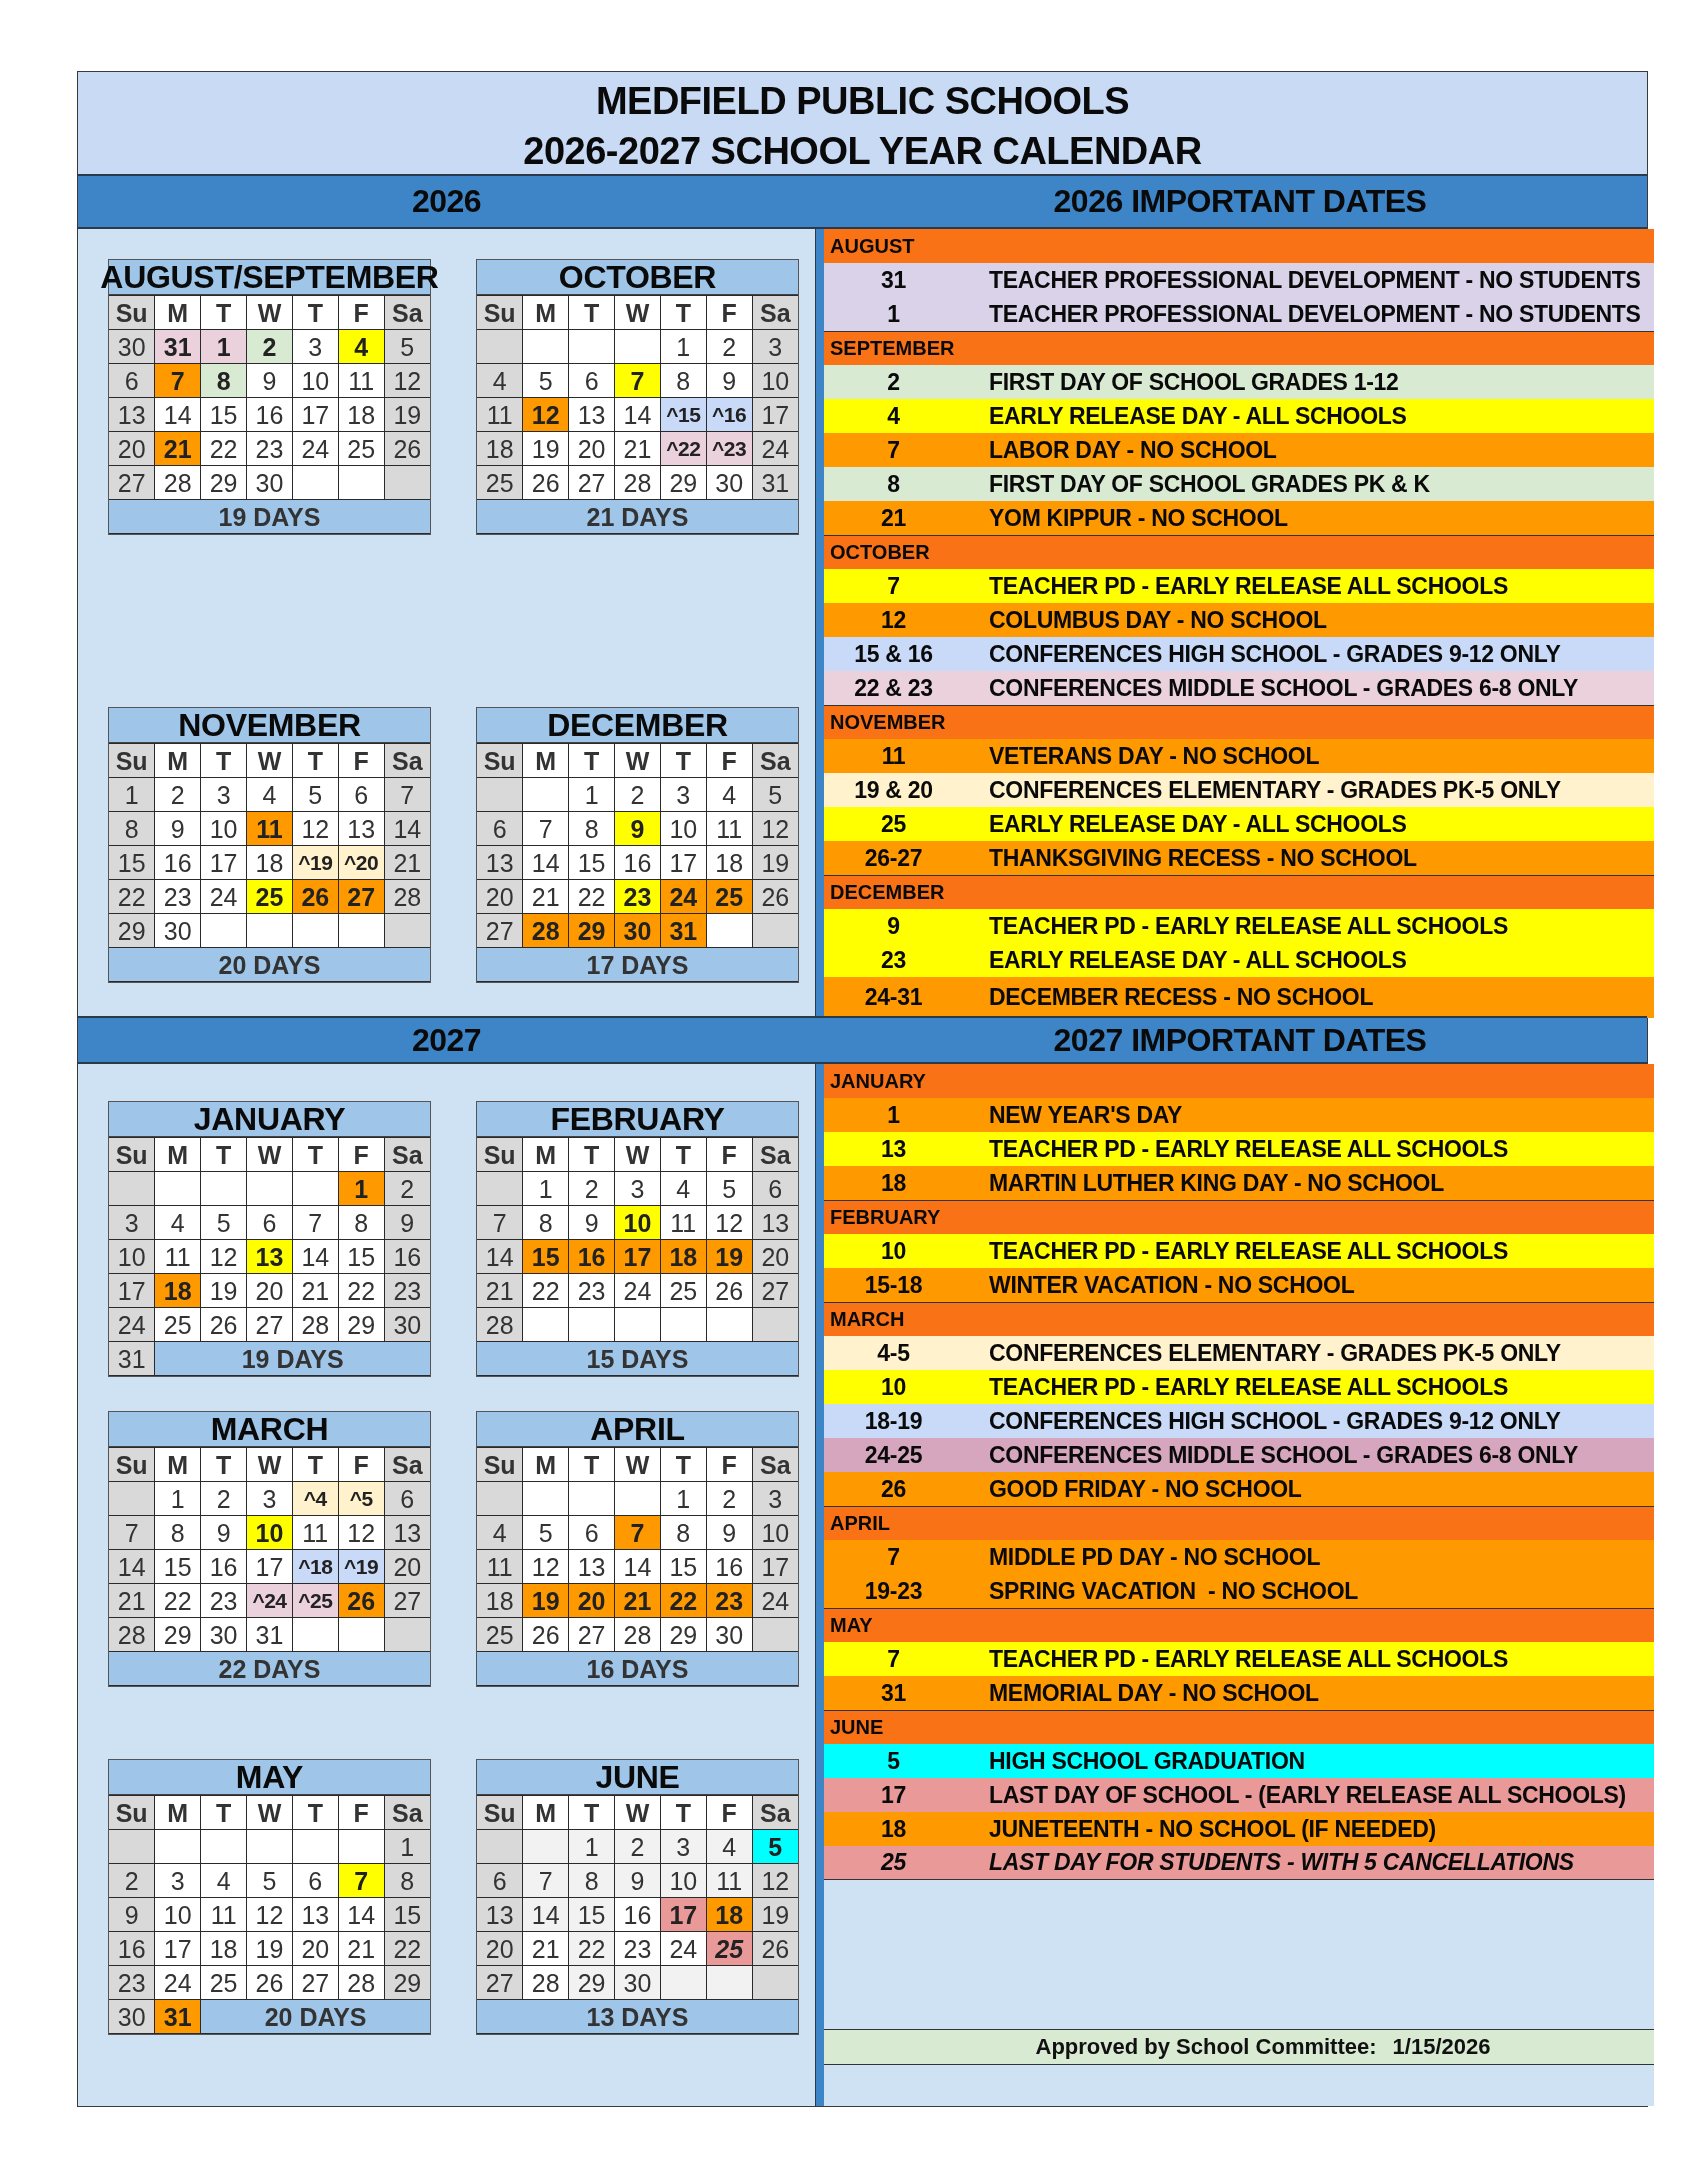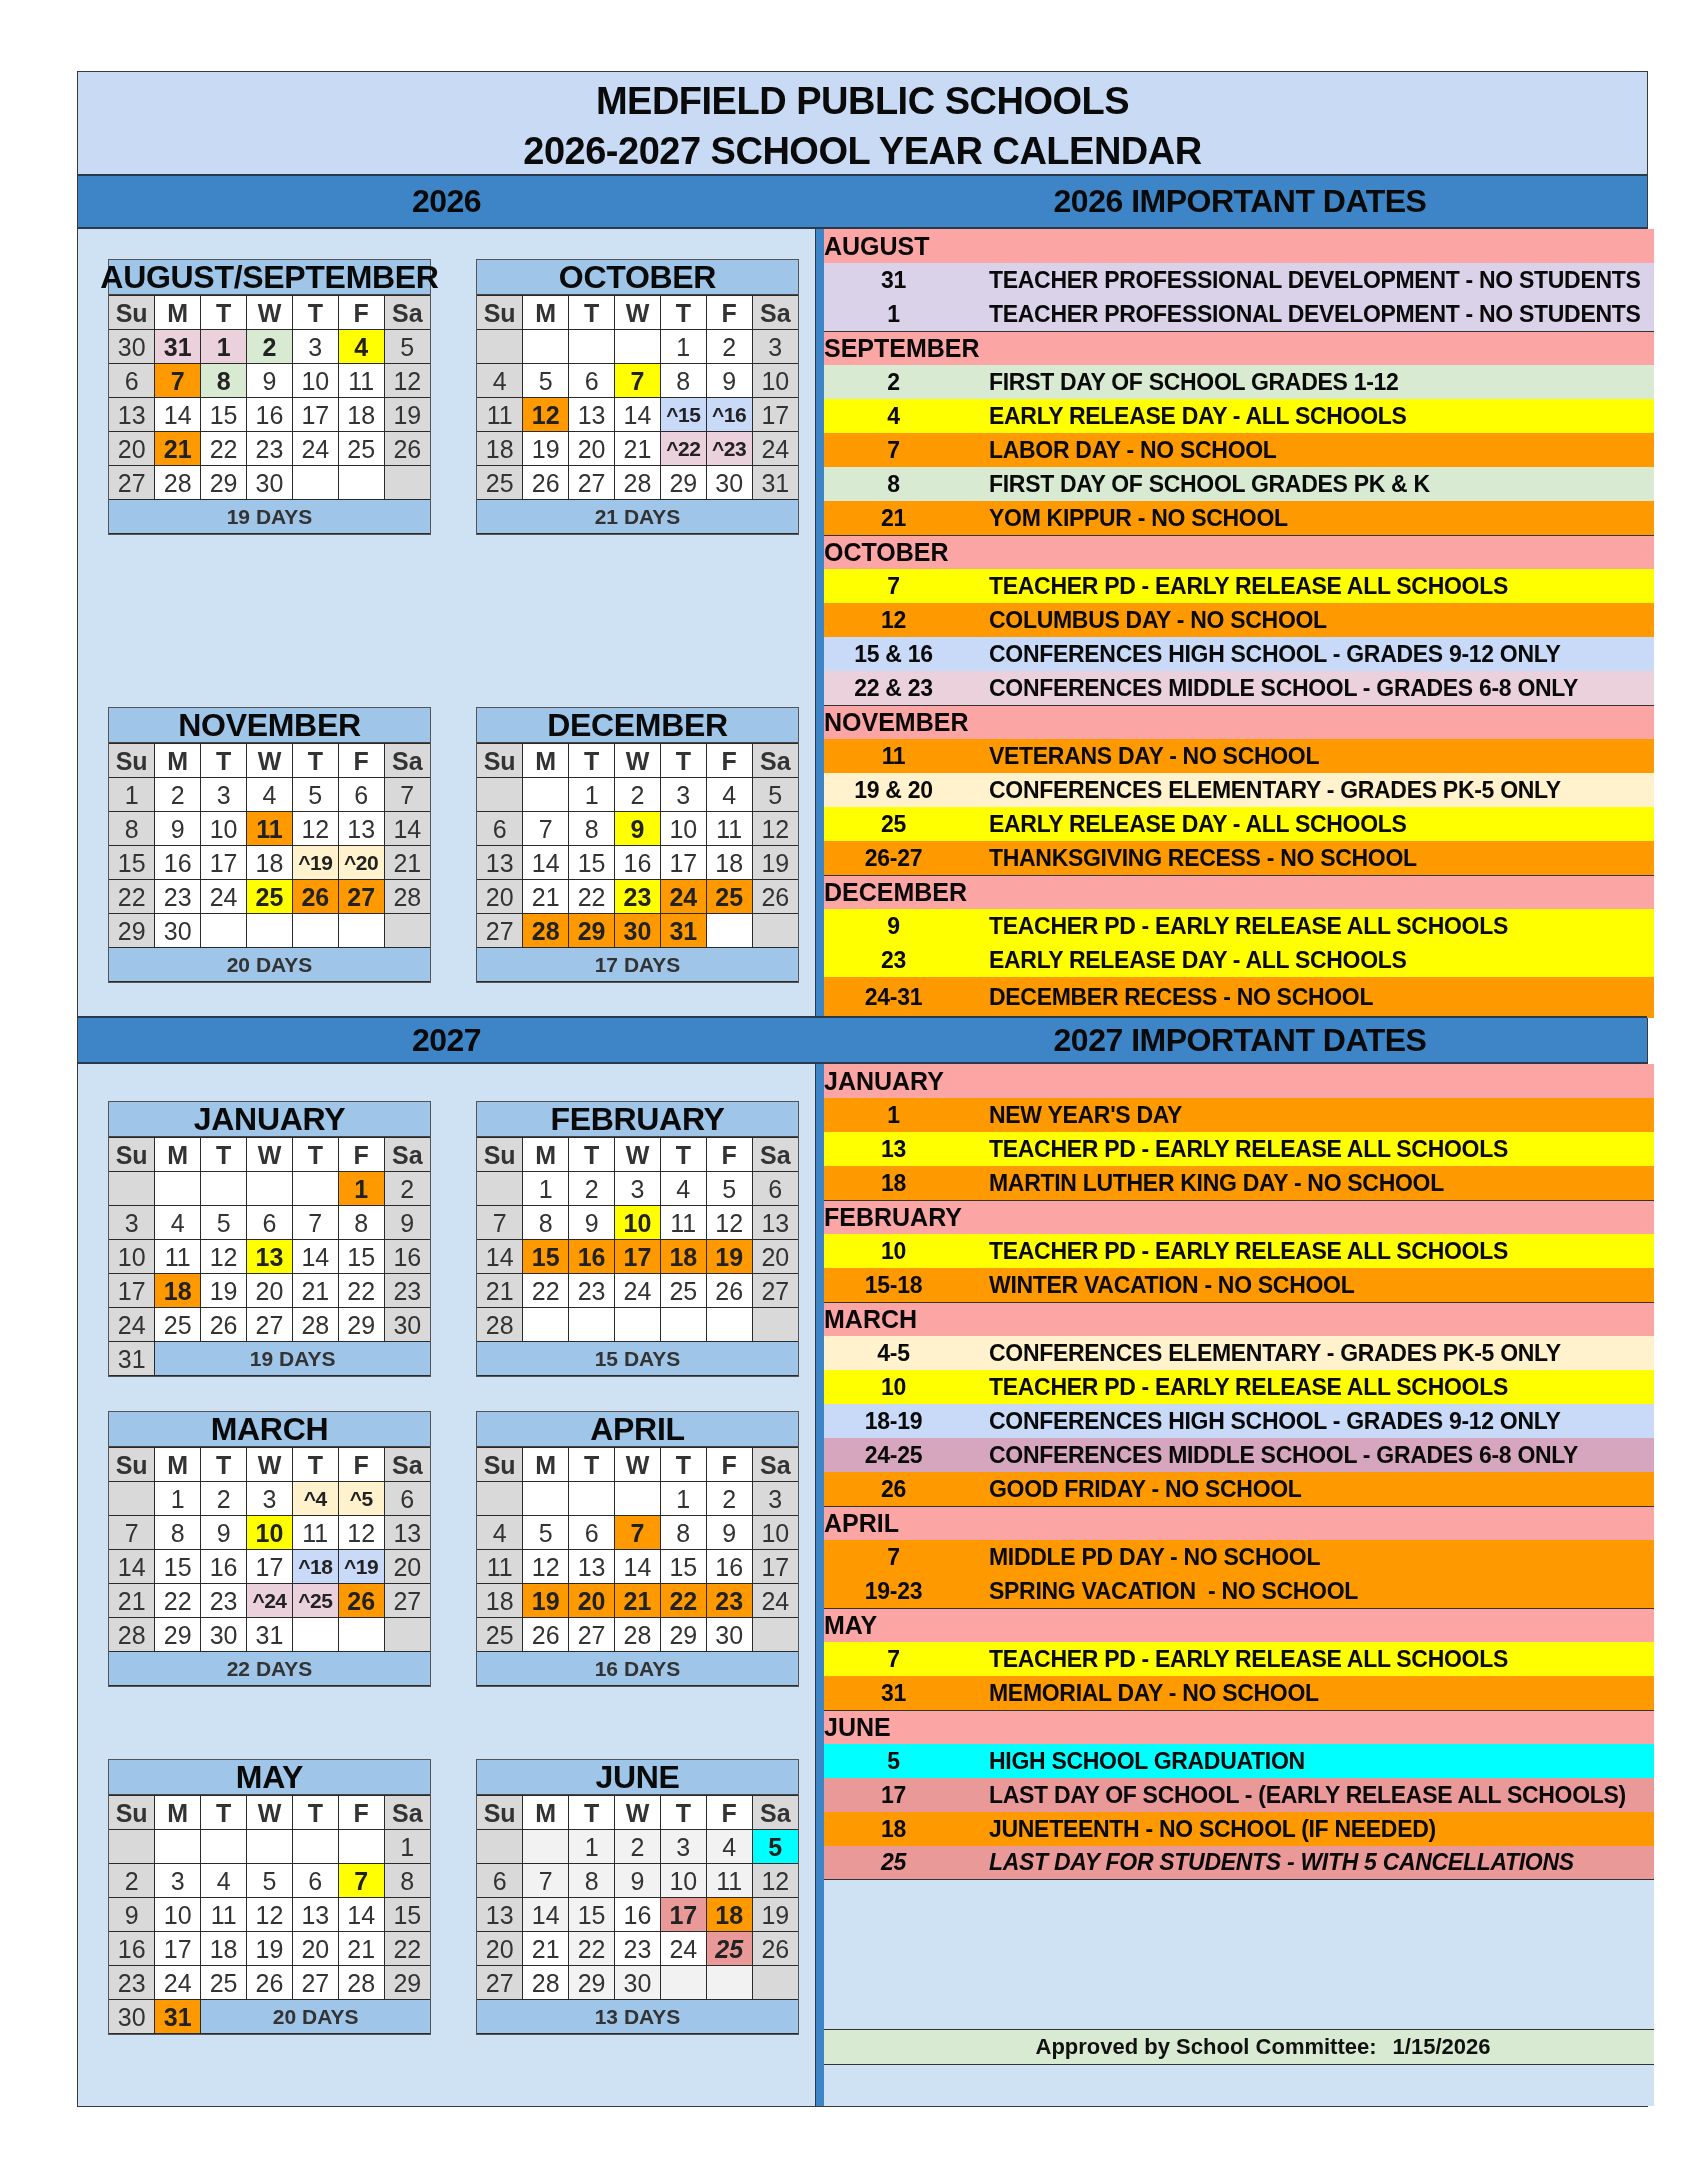--- a/index.html
+++ b/index.html
@@ -22,36 +22,36 @@
   .cal table { border-collapse:collapse; width:100%; table-layout:fixed; }
   .cal td { border:1.5px solid #2a2a2a; height:33px; padding:0; text-align:center; font-size:25px; color:#333; background:#ffffff; line-height:30px; overflow:hidden; white-space:nowrap; }
   .cal tr td:first-child { border-left:none; }
   .cal tr td:last-child { border-right:none; }
   .cal td.we { background:#d9d9d9; }
   .cal td.lg { background:#f2f2f2; }
   .cal td.wd { font-weight:bold; color:#333; }
   .cal td.b { font-weight:bold; color:#222; }
   .cal td.i { font-style:italic; }
   .cal td.sm { font-size:21px; letter-spacing:-0.5px; }
-  .cal td.days { background:#9fc5e8; font-weight:bold; font-size:21px; color:#333; }
+  .cal td.days { background:#9fc5e8; font-weight:bold; font-size:25px; color:#333; }
   .c-orange { background:#ff9900 !important; }
   .c-yellow { background:#ffff00 !important; }
   .c-pink { background:#ead1dc !important; }
   .c-green { background:#d9ead3 !important; }
   .c-blue { background:#c9daf8 !important; }
   .c-cream { background:#fff2cc !important; }
   .c-mauve { background:#d5a6bd !important; }
   .c-red { background:#ea9999 !important; }
   .c-cyan { background:#00ffff !important; }
   .c-lav { background:#d9d2e9 !important; }
 
   
   .list { position:absolute; left:0; width:830px; }
   .row { height:34px; display:flex; align-items:center; font-weight:bold; font-size:23px; color:#0a0a0a; box-sizing:border-box; }
-  .row.month { background:#fca5a5; font-size:25px; }
+  .row.month { background:#f97316; font-size:20px; padding-left:6px; }
   .row.month.sep { border-top:1.5px solid #333; }
   .row .d { width:139px; text-align:center; flex:none; letter-spacing:-0.3px; }
   .row .desc { padding-left:26px; white-space:nowrap; letter-spacing:-0.3px; }
   .row.it { font-style:italic; }
   .approved { position:absolute; left:0; width:830px; height:36px; background:#d9ead3; border-top:1.5px solid #333; border-bottom:1.5px solid #333; box-sizing:border-box; display:flex; align-items:center; justify-content:center; font-weight:bold; font-size:22px; color:#111;padding-left:48px; }
   .approved span { margin:0 8px; }
 </style>
 </head>
 <body>
 

